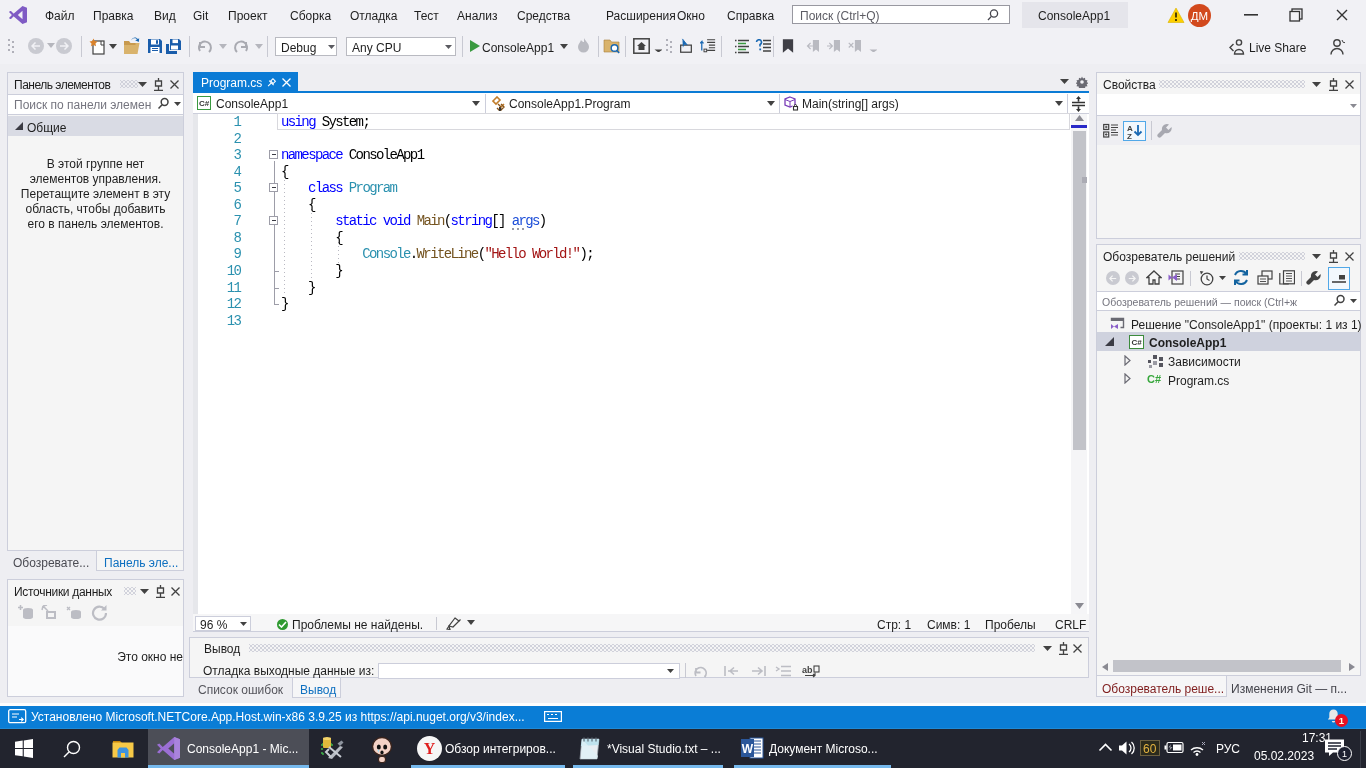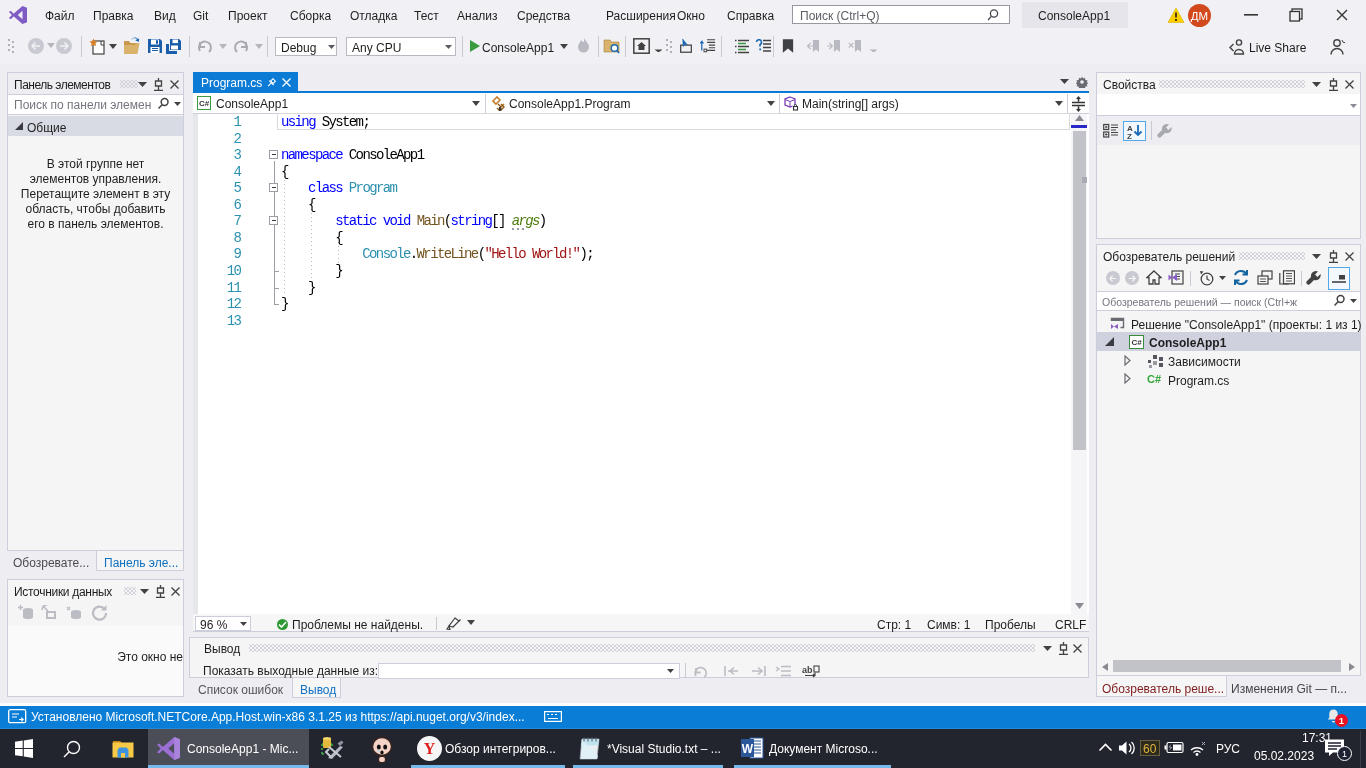--- a/index.html
+++ b/index.html
@@ -8,21 +8,21 @@
 .tex { background-image: radial-gradient(circle, #cfd0da 0.7px, transparent 0.85px), radial-gradient(circle, #cfd0da 0.7px, transparent 0.85px); background-size:4px 4px; background-position:0 0, 2px 2px; }
 .vline { width:1px; background:#c8c9d2; }
 .cc { display:flex; align-items:center; justify-content:center; }
 .lbl { white-space:nowrap; }
 svg { display:block; }
 .cl, .ln { position:absolute; font-family:"Liberation Mono", monospace; font-size:14px; letter-spacing:-1.62px; line-height:16.55px; height:16.55px; white-space:pre; color:#000; }
 .ln { left:18px; width:31px; text-align:right; color:#2b91af; padding-right:1.6px; }
 .cl i { font-style:normal; color:#0000ff; }
 .cl u { text-decoration:none; color:#2b91af; }
 .cl s { text-decoration:none; color:#a31515; }
-.cl .args { color:#4d7c0f;font-style:italic; } .cl b { font-weight:normal; color:#74531f; }
+.cl .args { color:#1d4ed8; } .cl b { font-weight:normal; color:#74531f; }
 .fold { position:absolute; left:76px; width:9px; height:9px; border:1px solid #9d9da8; background:#fff; }
 .fold::after { content:""; position:absolute; left:1.5px; top:3px; width:4px; height:1px; background:#3b3b44; }
 .ig { position:absolute; width:1px; background-image:repeating-linear-gradient(to bottom, #b9b9c2 0 1px, transparent 1px 4px); }
 </style></head>
 <body>
 
 <div class="abs" style="left:0;top:0;width:1366px;height:30px;background:#f1f1f5;"></div>
 <div class="abs" id="vslogo" style="left:9px;top:6px;">
 <svg width="18" height="18" viewBox="0 0 100 100">
 <path d="M75 0 L100 10 V90 L75 100 L25 57 L10 72 L0 66 V34 L10 28 L25 43 Z" fill="#7f5bc4"></path>
@@ -473,21 +473,21 @@
   <div class="abs tex" style="left:59px;top:6px;width:786px;height:8px;"></div>
   <svg class="abs" style="left:853px;top:8px;" width="9" height="5" viewBox="0 0 9 5">
       <path d="M0 0 h9 l-4.5 5 z" fill="#424242"></path>
     </svg>
   <svg class="abs" style="left:869px;top:4px;" width="9" height="13" viewBox="0 0 9 13">
       <path d="M4.5 0 v3 M1.5 3 h6 v5 h-6 z M4.5 8 v4 M0 12.5 h9" stroke="#424242" stroke-width="1.3" fill="none"></path>
     </svg>
   <svg class="abs" style="left:883px;top:6px;" width="9" height="9" viewBox="0 0 9 9">
       <path d="M0.5 0.5 L8.5 8.5 M8.5 0.5 L0.5 8.5" stroke="#424242" stroke-width="1.3"></path>
     </svg>
-  <div class="abs lbl" style="left:13px;top:26px;">Показать выходные данные из:</div>
+  <div class="abs lbl" style="left:13px;top:26px;">Отладка выходные данные из:</div>
   <div class="abs" style="left:188px;top:25px;width:302px;height:16px;background:#fff;border:1px solid #cccedb;"></div>
   <svg class="abs" style="left:477px;top:31px;" width="7" height="4" viewBox="0 0 7 4">
       <path d="M0 0 h7 l-3.5 4 z" fill="#424242"></path>
     </svg>
   <div class="abs vline" style="left:495px;top:25px;height:15px;"></div>
   <svg class="abs" style="left:503px;top:26px;" width="16" height="14" viewBox="0 0 16 14">
       <path d="M3 12 a5.5 5.5 0 1 1 8.5 1 M3 4 v4.5 h4.5" fill="none" stroke="#bcbdc4" stroke-width="1.8"></path>
     </svg>
   <svg class="abs" style="left:534px;top:27px;" width="15" height="12" viewBox="0 0 15 12">
       <path d="M1 1 v10 M4 6 h10 m-4 -3.5 l-4 3.5 4 3.5" stroke="#bcbdc4" stroke-width="1.6" fill="none"></path>
@@ -667,21 +667,21 @@
 <div class="abs lbl" style="left:1102px;top:682px;color:#7f1d1d;">Обозреватель реше...</div>
 <div class="abs lbl" style="left:1231px;top:682px;color:#44444c;">Изменения Git — п...</div>
 
 <div class="abs" style="left:0;top:703px;width:1366px;height:3px;background:#fdfdfd;"></div>
 <div class="abs" style="left:0;top:706px;width:1366px;height:22px;background:#0a7dd6;"></div>
 <svg class="abs" style="left:8px;top:709px;" width="19" height="15" viewBox="0 0 19 15">
     <rect x="0.7" y="0.7" width="17" height="13" rx="1.5" fill="none" stroke="#fff" stroke-width="1.3"></rect>
     <path d="M4 5 h7 M4 8 h5" stroke="#fff" stroke-width="1.2"></path>
     <path d="M11 10.5 h4 m-1.8-1.8 l2 1.8 -2 1.8" stroke="#fff" stroke-width="1.1" fill="none"></path>
   </svg>
-<div class="abs lbl" style="left:31px;top:710px;color:#fff;">Установлено Microsoft.NETCore.App.Host.win-x86 3.1.25 из https://api.nuget.org/v3/index...</div>
+<div class="abs lbl" style="left:31px;top:710px;color:#fff;">Установлено Microsoft.NETCore.App.Host.win-x86 3.9.25 из https://api.nuget.org/v3/index...</div>
 <svg class="abs" style="left:544px;top:711px;" width="18" height="11" viewBox="0 0 18 11">
     <rect x="0.6" y="0.6" width="16.8" height="9.8" fill="none" stroke="#fff" stroke-width="1.2"></rect>
     <path d="M3 3.5 h2 M7 3.5 h2 M11 3.5 h2 M4 7.5 h10" stroke="#fff" stroke-width="1.1"></path>
   </svg>
 <svg class="abs" style="left:1326px;top:709px;" width="15" height="15" viewBox="0 0 15 15">
     <path d="M7.5 0.5 c-2.6 0 -4.2 1.9 -4.2 4.3 v3.8 l-1.4 1.9 h11.2 l-1.4 -1.9 v-3.8 c0 -2.4 -1.6 -4.3 -4.2 -4.3 z" fill="#e8e8e8"></path>
     <path d="M5.9 12 a1.6 1.6 0 0 0 3.2 0 z" fill="#e8e8e8"></path>
   </svg>
 <div class="abs cc" style="left:1335px;top:714px;width:13px;height:13px;border-radius:50%;background:#e81123;color:#fffce0;font-size:9.5px;font-weight:bold;z-index:30;">1</div>
 

